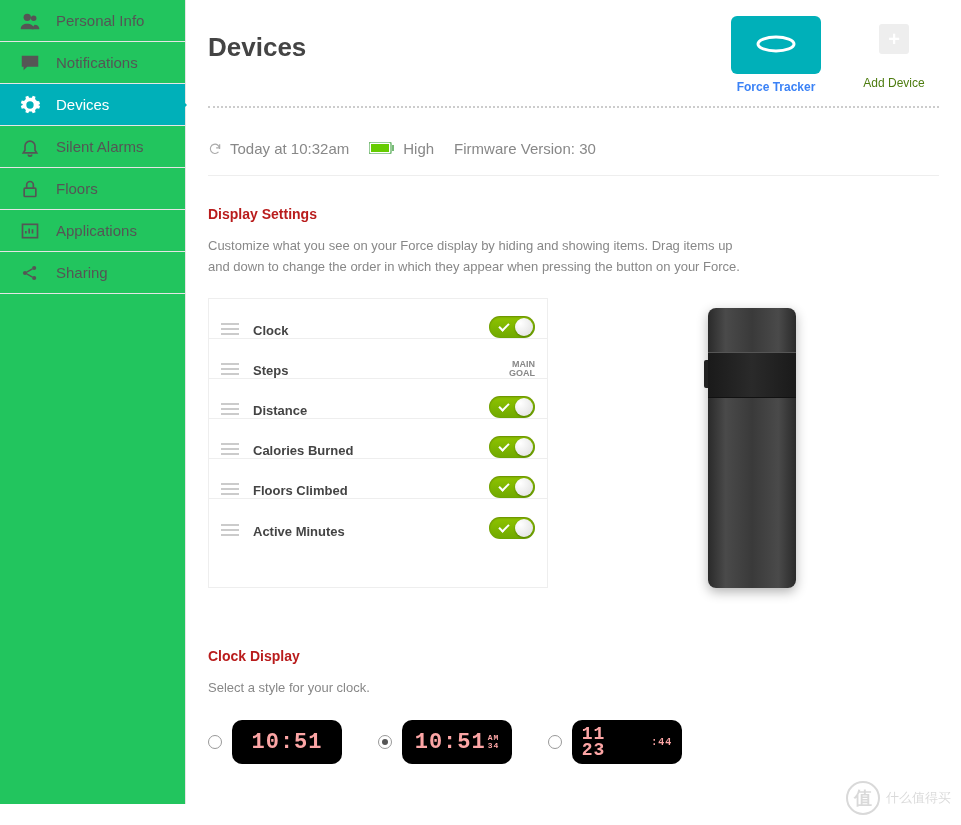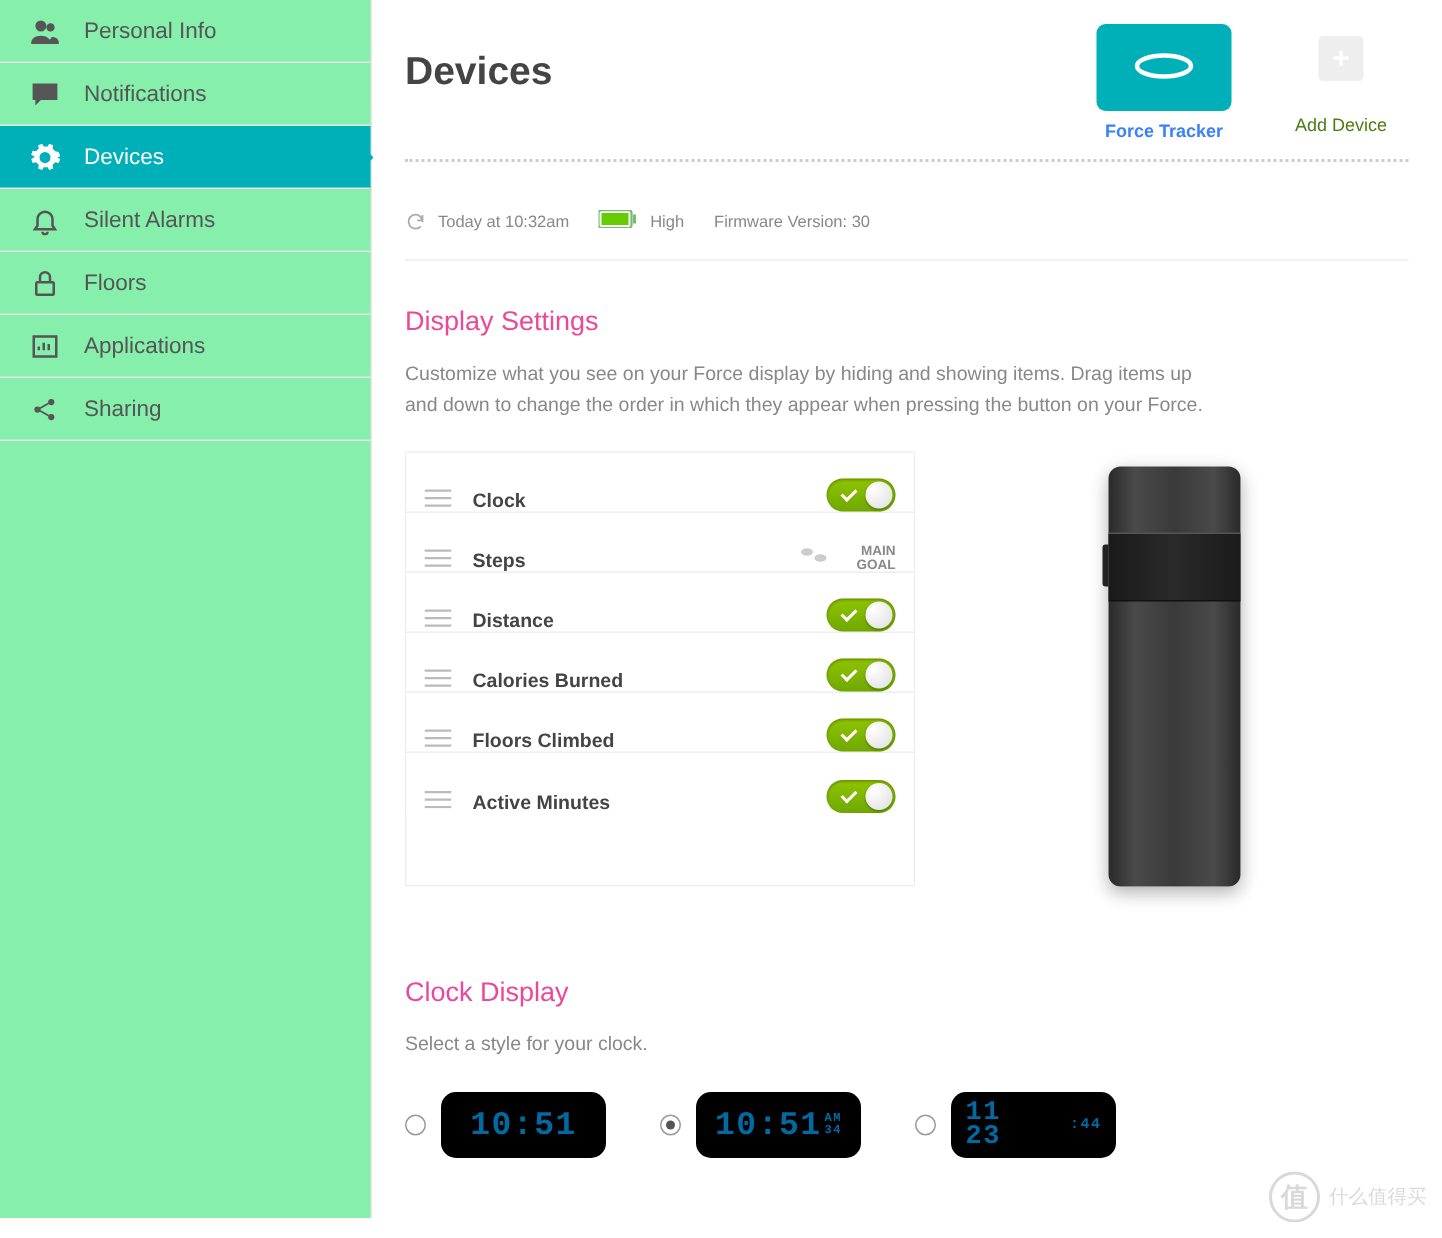--- a/index.html
+++ b/index.html
@@ -1,73 +1,73 @@
 <!DOCTYPE html>
 <html><head>
 <meta charset="utf-8">
 <style>
 * { box-sizing: border-box; margin: 0; padding: 0; }
 body { font-family: Arial, Helvetica, sans-serif; font-size: 14px; color: #555; background: #fff; width: 961px; }
 .layout { display: flex; }
-.sidebar { width: 248px; background: #86efac; border-right: 1px solid #e5e5e5; }
+.sidebar { width: 186px; background: #22c55e; border-right: 1px solid #e5e5e5; }
 .nav-item { display: flex; align-items: center; height: 42px; padding: 0 18px; border-bottom: 1px solid #e5e5e5; cursor: pointer; color: #555; position: relative; }
 .nav-item.active { background: #00b0b9; color: #fff; }
 .nav-item.active::after { content: ""; position: absolute; right: -12px; top: 50%; margin-top: -10px; border: 10px solid transparent; border-left-color: #00b0b9; }
 .nav-icon { width: 24px; height: 24px; margin-right: 14px; display: inline-flex; align-items: center; justify-content: center; color: #555; }
 .nav-item.active .nav-icon { color: #fff; }
 .nav-label { font-size: 15px; }
 
 .main { flex: 1; padding: 0 22px 40px 22px; background: #fff; }
 .header-row { display: flex; align-items: flex-start; padding-top: 16px; }
 .page-title { font-size: 26px; font-weight: bold; color: #444; padding-top: 16px; flex: 1; }
 .device-tabs { display: flex; gap: 28px; align-items: flex-start; }
 .device-tab { width: 90px; text-align: center; cursor: pointer; }
 .device-tab-box { width: 90px; height: 58px; border-radius: 6px; display: flex; align-items: center; justify-content: center; margin-bottom: 6px; }
 .device-tab.active .device-tab-box { background: #00b0b9; }
 .device-tab-label { font-size: 12px; color: #4d7c0f; }
 .device-tab.active .device-tab-label { color: #3b82f6; font-weight: bold; }
 .add-square { width: 30px; height: 30px; background: #eee; border-radius: 3px; display: flex; align-items: center; justify-content: center; color: #fff; font-size: 20px; font-weight: bold; margin: 0 auto; margin-top: 8px; }
 
 .dotted-divider { border-top: 2px dotted #ccc; margin-top: 12px; }
-.status-row { display: flex; align-items: center; gap: 20px; padding: 32px 0 18px 0; font-size: 11px; color: #888; border-bottom: 1px solid #eee; }
+.status-row { display: flex; align-items: center; gap: 20px; padding: 32px 0 18px 0; font-size: 15px; color: #888; border-bottom: 1px solid #eee; }
 .status-item { display: flex; align-items: center; gap: 8px; }
 .refresh-icon { width: 14px; height: 14px; color: #aaa; }
 
 .section { padding-top: 30px; }
-.section-title { font-size: 18px; font-weight: normal; color: #ec4899; margin-bottom: 14px; }
+.section-title { font-size: 14px; font-weight: bold; color: #b91c1c; margin-bottom: 14px; }
 .section-desc { font-size: 13px; color: #888; line-height: 1.6; max-width: 540px; }
 
 .display-area { display: flex; margin-top: 20px; gap: 16px;}
 .display-list { width: 340px; border: 1px solid #eee; }
 .display-row { display: flex; align-items: flex-end; height: 40px; border-bottom: 1px solid #eee; padding: 0 12px; background: #fff; }
 .display-row:last-child { border-bottom: none; }
 .drag-handle { width: 18px; margin-right: 14px; color: #bbb; cursor: grab; }
 .display-label { flex: 1; font-weight: bold; font-size: 13px; color: #444; }
 .main-goal { font-size: 9px; font-weight: bold; color: #888; text-align: right; line-height: 1; }
-.main-goal-wrap { display: flex; align-items: center; gap: 18px; }
+.main-goal-wrap { display: flex; align-items: center; gap: 18px; flex-direction: column; }
 .footprints { color: #ccc; font-size: 14px; }
 
 .toggle { width: 46px; height: 22px; border-radius: 11px; background: linear-gradient(#8fc400,#6fa800); position: relative; box-shadow: inset 0 1px 2px rgba(0,0,0,0.3); }
 .toggle-knob { position: absolute; left: 2px; top: 2px; width: 18px; height: 18px; border-radius: 50%; background: radial-gradient(circle at 30% 30%, #fff, #ddd); box-shadow: 0 1px 2px rgba(0,0,0,0.3); }
 .toggle.on .toggle-knob { left: auto; right: 2px; }
 .toggle.on::before { content: ""; position: absolute; right: 26px; top: 7px; width: 8px; height: 4px; border-left: 2px solid #fff; border-bottom: 2px solid #fff; transform: rotate(-45deg); }
 .toggle.on { }
 .toggle-check { position: absolute; right: 7px; top: 4px; color: #fff; font-size: 11px; }
 
 .device-preview { flex: 1; display: flex; justify-content: center; align-items: flex-start; padding-top: 10px; }
 .tracker-body { width: 88px; height: 280px; border-radius: 8px; background: linear-gradient(90deg, #2a2a2a, #4a4a4a 20%, #3a3a3a 50%, #4a4a4a 80%, #2a2a2a); position: relative; box-shadow: 0 4px 12px rgba(0,0,0,0.3); }
 .tracker-screen { position: absolute; top: 44px; left: 0; right: 0; height: 46px; background: linear-gradient(90deg, #1a1a1a, #2a2a2a 50%, #1a1a1a); border-top: 1px solid #555; border-bottom: 1px solid #111; }
 .tracker-button { position: absolute; left: -4px; top: 52px; width: 4px; height: 28px; background: #222; border-radius: 2px 0 0 2px; }
 
 .clock-section { padding-top: 60px; }
 .clock-options { display: flex; gap: 36px; margin-top: 22px; align-items: center; }
 .clock-option { display: flex; align-items: center; gap: 10px; }
 .radio { width: 14px; height: 14px; border: 1px solid #999; border-radius: 50%; display: inline-flex; align-items: center; justify-content: center; cursor: pointer; }
 .radio.selected::after { content: ""; width: 6px; height: 6px; background: #555; border-radius: 50%; }
-.clock-face { width: 110px; height: 44px; background: #000; border-radius: 10px; display: flex; align-items: center; justify-content: center; color: #0369a1; font-family: 'Courier New', monospace; font-weight: bold; font-size: 22px; letter-spacing: 1px; }
+.clock-face { width: 110px; height: 44px; background: #000; border-radius: 10px; display: flex; align-items: center; justify-content: center; color: #fca5a5; font-family: 'Courier New', monospace; font-weight: bold; font-size: 22px; letter-spacing: 1px; }
 .clock-face.small-text { font-size: 18px; }
 .clock-sub { font-size: 8px; line-height: 1; margin-left: 2px; display: inline-block; }
 .clock-tiny { font-size: 10px; margin-left: 46px; }
 
 .watermark { position: fixed; right: 10px; bottom: 10px; opacity: 0.15; font-size: 13px; color: #000; display: flex; align-items: center; gap: 6px; }
 .watermark-circle { width: 34px; height: 34px; border-radius: 50%; border: 2px solid #000; display: flex; align-items: center; justify-content: center; font-size: 18px; font-weight: bold; }
 </style>
 </head>
 <body>
 

